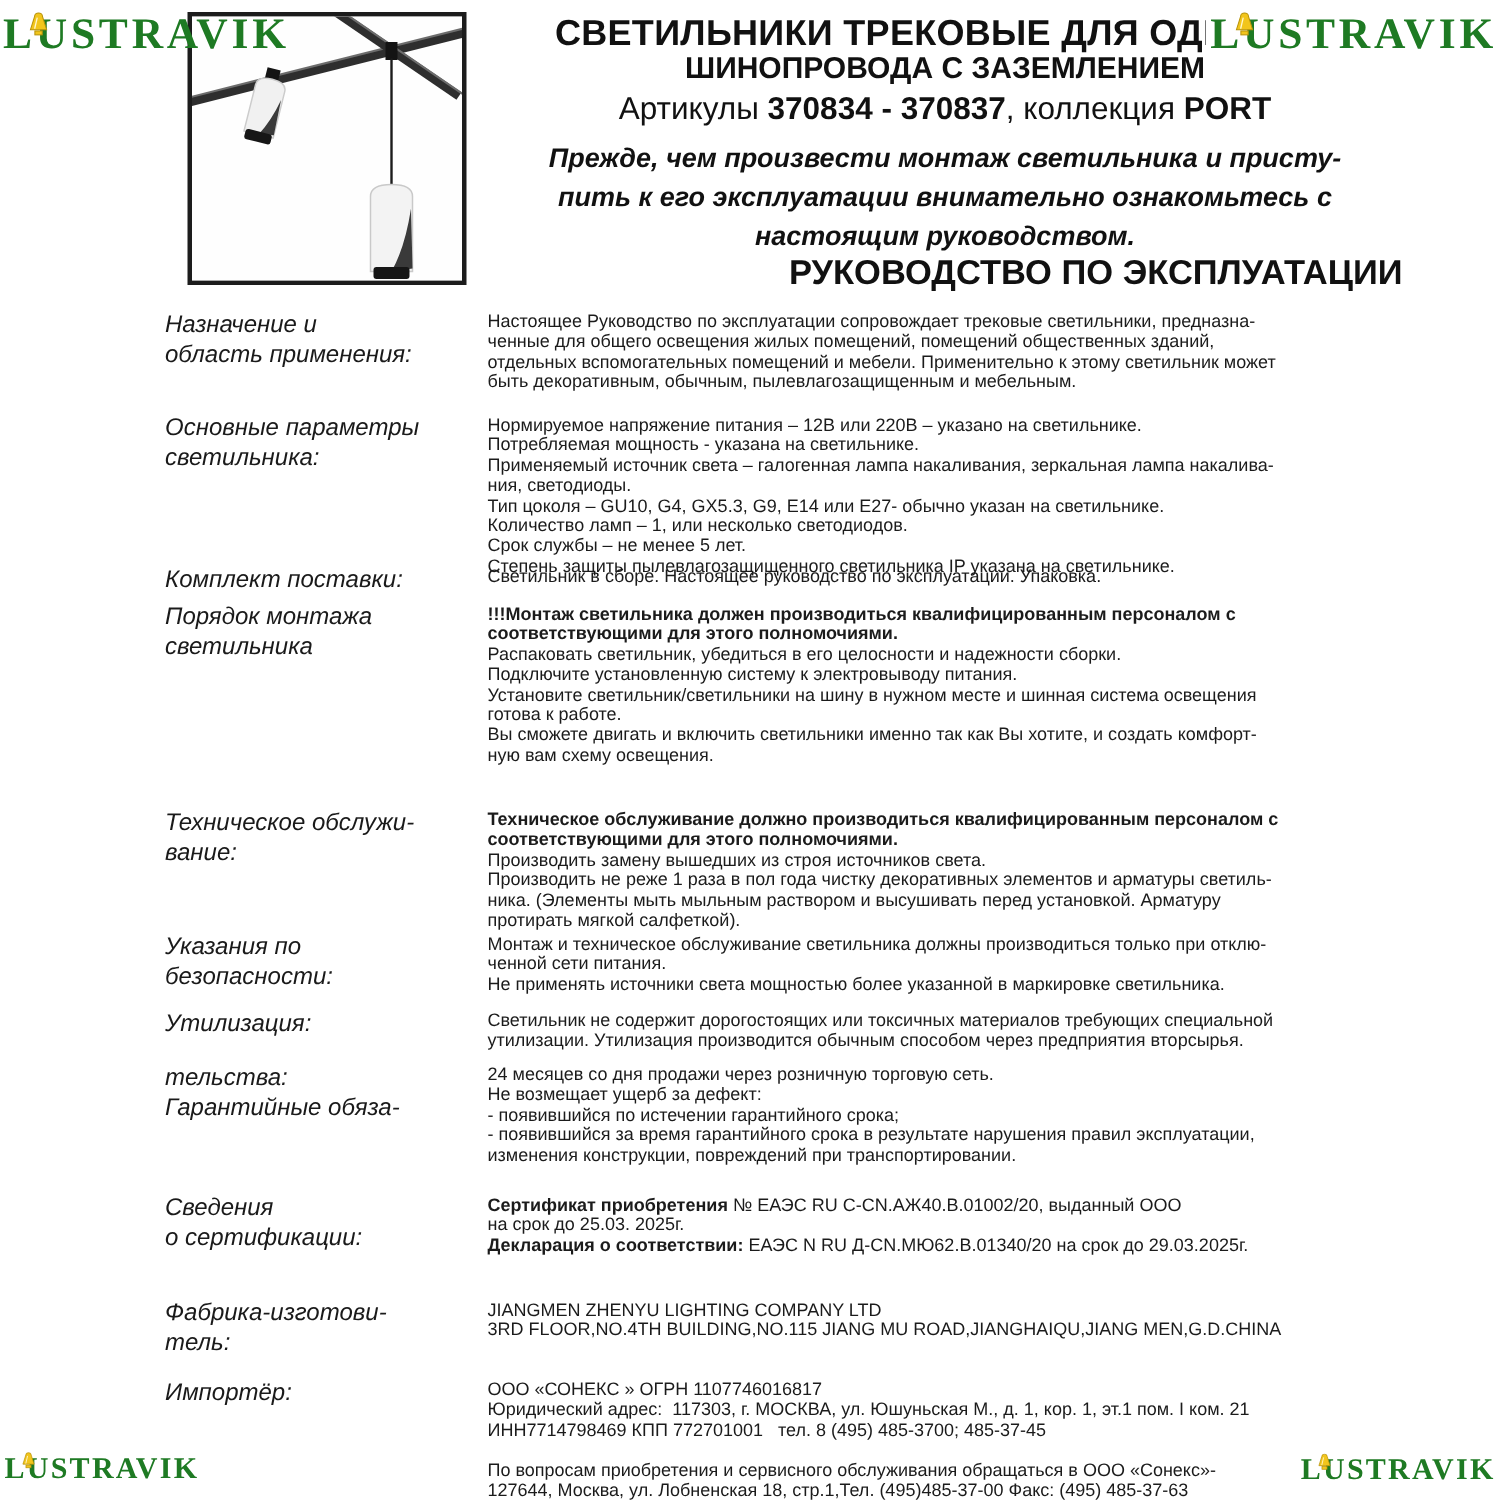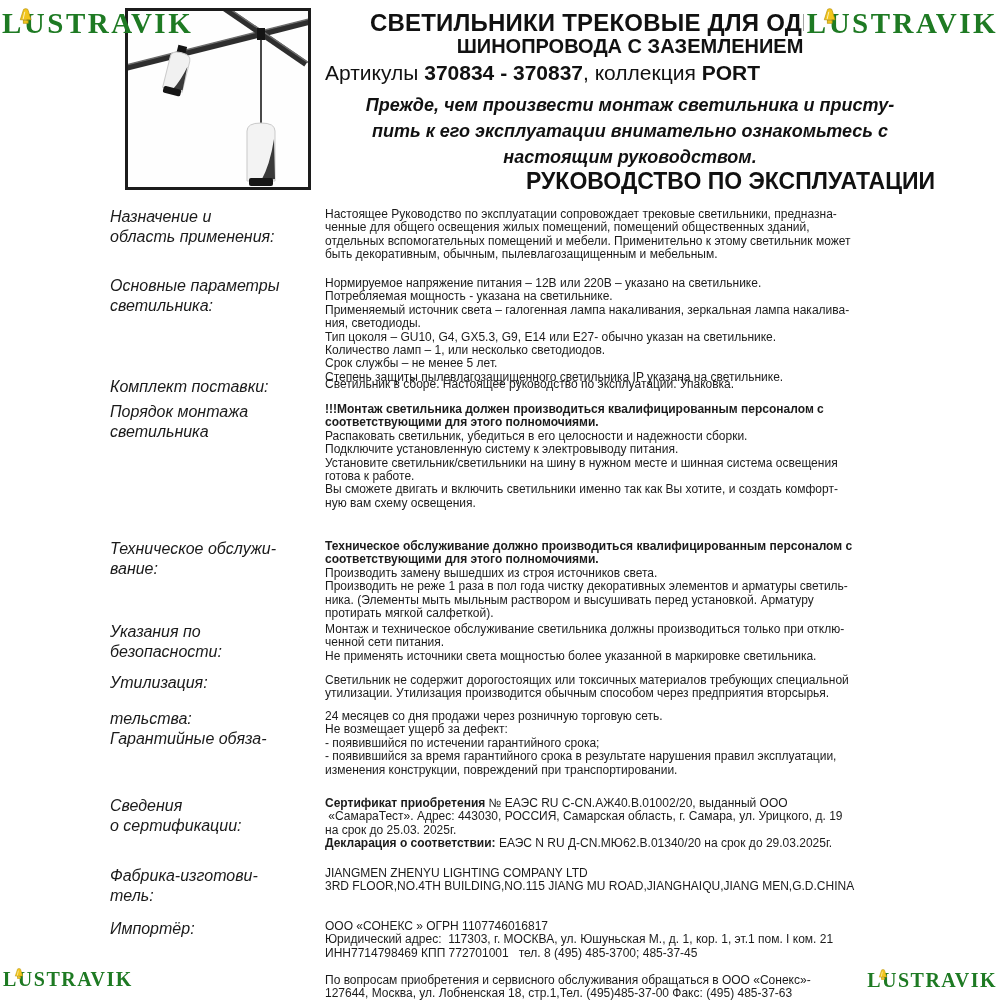--- a/index.html
+++ b/index.html
@@ -31,21 +31,21 @@
   
   .title1 {
     position:absolute; left:330px; top:9px; width:670px; text-align:center;
     font-size:24px; font-weight:bold; white-space:nowrap; z-index:1; letter-spacing:0.2px;
   }
   .title2 {
     position:absolute; left:325px; top:35px; width:610px; text-align:center;
     font-size:20px; font-weight:bold; white-space:nowrap;
   }
   .articles {
-    position:absolute; left:325px; top:61px; width:610px; text-align:left;
+    position:absolute; left:325px; top:61px; width:610px; text-align:center;
     font-size:21px; white-space:pre;
   }
   .articles .b { font-weight:bold; }
   .preamble {
     position:absolute; left:325px; top:92px; width:610px; text-align:center;
     font-size:18px; font-weight:bold; font-style:italic; line-height:26px; white-space:nowrap;
   }
   .manual-title {
     position:absolute; left:325px; top:168px; width:610px; text-align:right;
     font-size:23px; font-weight:bold; white-space:nowrap;
@@ -233,21 +233,20 @@
           <div class="body-line"><span class="seg">изменения конструкции, повреждений при транспортировании.</span></div>
         </div>
       </div>
       <div class="section" style="top: 796px;">
         <div class="section-label">
           <div>Сведения</div>
           <div>о сертификации:</div>
         </div>
         <div class="section-body">
           <div class="body-line"><span class="seg-b">Сертификат приобретения</span><span class="seg"> № ЕАЭС RU C-CN.АЖ40.В.01002/20, выданный ООО</span></div>
-          <div class="body-line"><span class="seg"> «СамараТест». Адрес: 443030, РОССИЯ, Самарская область, г. Самара, ул. Урицкого, д. 19</span></div>
           <div class="body-line"><span class="seg">на срок до 25.03. 2025г.</span></div>
           <div class="body-line"><span class="seg-b">Декларация о соответствии:</span><span class="seg"> ЕАЭС N RU Д-CN.МЮ62.В.01340/20 на срок до 29.03.2025г.</span></div>
         </div>
       </div>
       <div class="section" style="top: 866px;">
         <div class="section-label">
           <div>Фабрика-изготови-</div>
           <div>тель:</div>
         </div>
         <div class="section-body">

